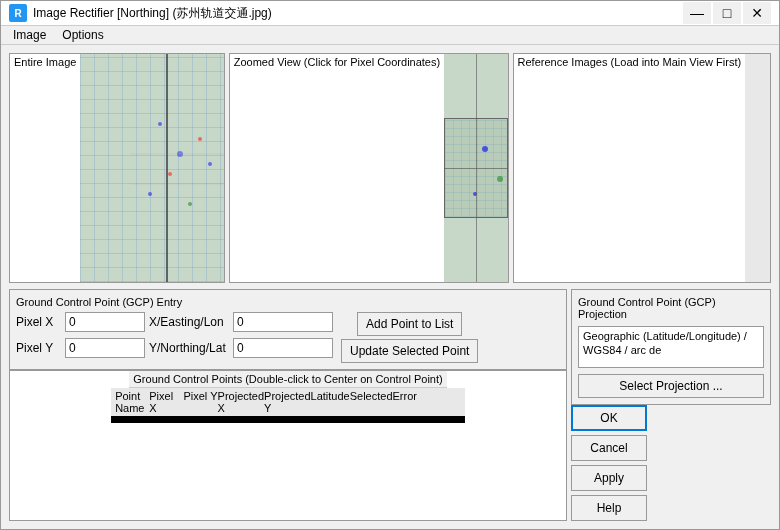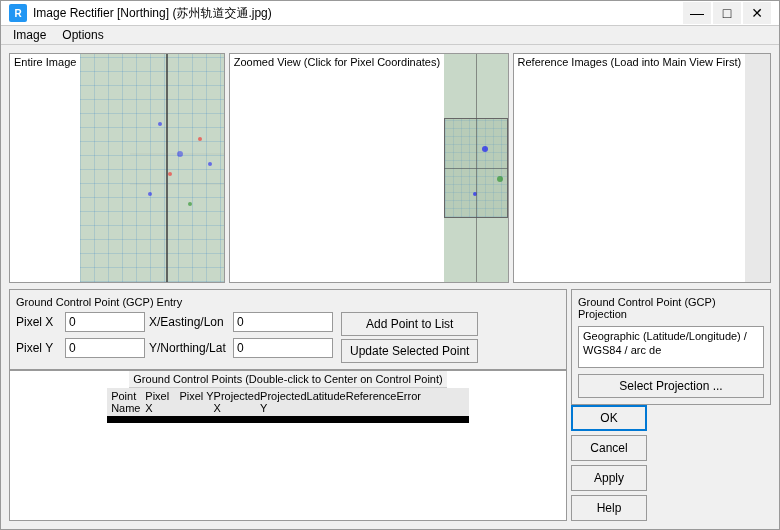--- a/index.html
+++ b/index.html
@@ -380,38 +380,38 @@
                 <span class="gcp-sublabel">X/Easting/Lon</span>
                 <input class="gcp-input2" type="text" value="0" style="">
               </div>
               <div class="gcp-entry-row">
                 <span class="gcp-label">Pixel Y</span>
                 <input class="gcp-input" type="text" value="0" style="">
                 <span class="gcp-sublabel">Y/Northing/Lat</span>
                 <input class="gcp-input2" type="text" value="0" style="">
               </div>
             </div>
-            <div style="display:flex;flex-direction:column;gap:3px;margin-left:4px;">
+            <div style="display:flex;flex-direction:column;gap:3px;margin-left:4px;align-items:center;">
               <button class="btn">Add Point to List</button>
               <button class="btn">Update Selected Point</button>
             </div>
           </div>
         </div>
 
         <div class="gcp-table-section">
           <div class="gcp-table-title">Ground Control Points (Double-click to Center on Control Point)</div>
           <div class="gcp-table">
             <div class="table-header">
               <span class="th">Point Name</span>
               <span class="th">Pixel X</span>
               <span class="th">Pixel Y</span>
               <span class="th">Projected X</span>
               <span class="th">Projected Y</span>
               <span class="th">Latitude</span>
-              <span class="th">Reference</span>
+              <span class="th">Selected</span>
               <span class="th th-error">Error</span>
             </div>
           </div>
         </div>
       </div>
 
       <div class="right-panel">
 
         <div class="gcp-projection">
           <div class="gcp-proj-title">Ground Control Point (GCP) Projection</div>

